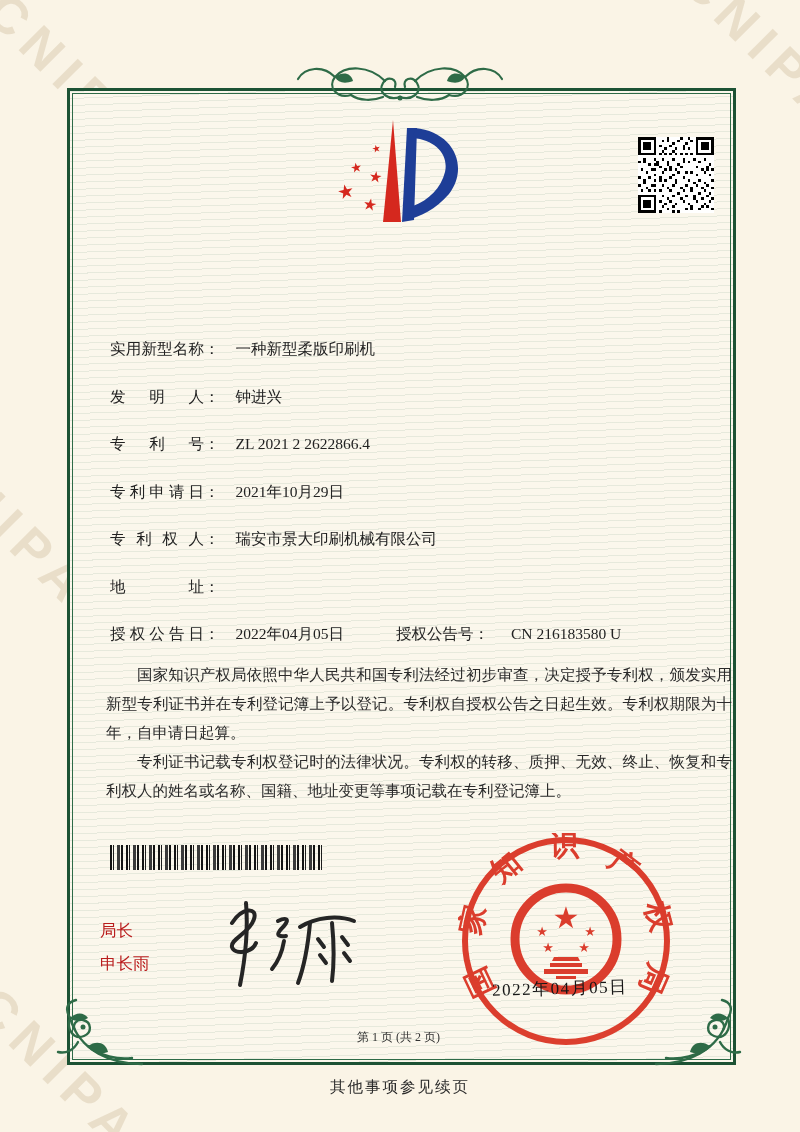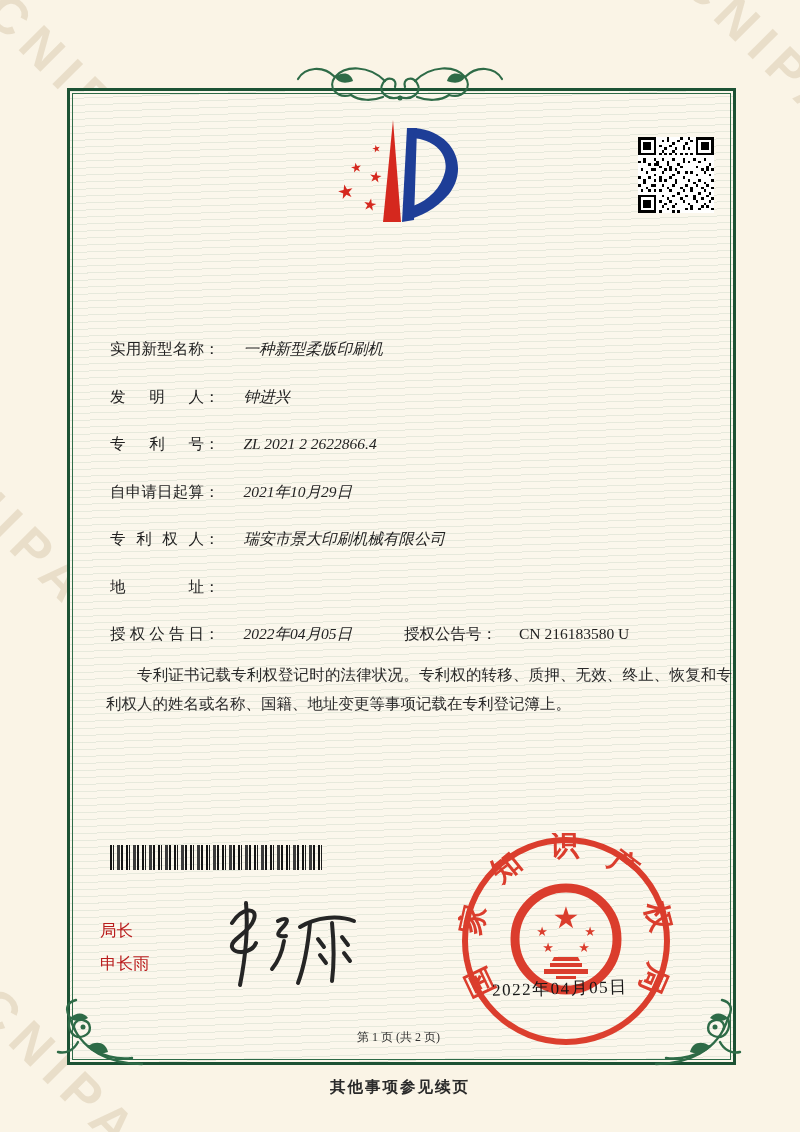--- a/index.html
+++ b/index.html
@@ -14,34 +14,34 @@
       background-image:repeating-linear-gradient(178deg,rgba(124,160,136,0.16) 0px,rgba(124,160,136,0.16) 1px,transparent 1px,transparent 7px);}
   .cert-frame-inner{position:absolute;left:2px;top:2px;right:2px;bottom:2px;border:1px solid #2e6b47;}
   .abs{position:absolute;}
   .cert-no{left:108px;top:131px;font-size:17.5px;color:#222;letter-spacing:1px;}
   .title{left:0;right:0;top:236px;text-align:center;font-size:37px;font-weight:bold;color:#111;
       letter-spacing:9px;}
   .fields{left:110px;top:336px;width:576px;font-size:15.5px;color:#222;}
   .frow{display:flex;line-height:26px;margin-bottom:21.5px;white-space:nowrap;}
   .flabel{display:inline-block;width:94px;text-align:justify;text-align-last:justify;}
   .fcolon{display:inline-block;}
-  .fvalue{display:inline-block;margin-left:24px;font-style:italic;}
+  .fvalue{display:inline-block;margin-left:16px;}
   .fvalue2{display:inline-block;margin-left:22px;}
   .flabel2{display:inline-block;margin-left:52px;}
   .paras{left:106px;top:660px;width:626px;font-size:15.5px;line-height:29px;color:#2a2a2a;text-align:justify;}
   .paras p{margin:0;text-indent:2em;}
   .barcode{left:110px;top:845px;width:212px;height:25px;
       background:repeating-linear-gradient(90deg,#131313 0 2px,transparent 2px 3px,#1d1d1d 3px 4px,transparent 4px 7px,#3a3a3a 7px 10px,transparent 10px 11px,#131313 11px 13px,transparent 13px 16px);}
   .signer{left:100px;top:914px;font-family:"Liberation Sans","DejaVu Sans",sans-serif;
       font-size:16.5px;color:#b91c1c;line-height:33px;}
   .sig-svg{left:212px;top:893px;}
   .seal{left:458px;top:833px;width:216px;height:216px;}
   .seal-date{left:492px;top:977px;font-size:17px;color:#161616;letter-spacing:1.5px;transform:rotate(-1.5deg);z-index:5;}
   .page-info{left:67px;width:663px;top:1029px;text-align:center;font-size:12px;color:#333;}
-  .footer-note{left:0;right:0;top:1077px;text-align:center;font-size:15.5px;color:#2a2a2a;letter-spacing:2px;font-weight:bold;}
+  .footer-note{left:0;right:0;top:1077px;text-align:center;font-size:15.5px;color:#2a2a2a;letter-spacing:2px;}
   .qr{left:638px;top:137px;}
   .logo{left:333px;top:116px;}
   .flourish-top{left:293px;top:57px;}
   .flourish-bl{left:54px;top:998px;}
   .flourish-br{left:652px;top:998px;transform:scaleX(-1);}
 </style>
 </head>
 <body>
 
 <div class="page">
@@ -154,21 +154,21 @@
       <span class="flabel">发明人</span>
         <span class="fcolon">：</span>
       <span class="fvalue">钟进兴</span>
     </div>
     <div class="frow">
       <span class="flabel">专利号</span>
         <span class="fcolon">：</span>
       <span class="fvalue">ZL 2021 2 2622866.4</span>
     </div>
     <div class="frow">
-      <span class="flabel">自申请日起算</span>
+      <span class="flabel">专利申请日</span>
         <span class="fcolon">：</span>
       <span class="fvalue">2021年10月29日</span>
     </div>
     <div class="frow">
       <span class="flabel">专利权人</span>
         <span class="fcolon">：</span>
       <span class="fvalue">瑞安市景大印刷机械有限公司</span>
     </div>
     <div class="frow">
       <span class="flabel">地址</span>
@@ -178,20 +178,21 @@
       <span class="flabel">授权公告日</span>
         <span class="fcolon">：</span>
       <span class="fvalue">2022年04月05日</span>
       <span class="flabel2">授权公告号</span>
         <span class="fcolon">：</span>
       <span class="fvalue2">CN 216183580 U</span>
     </div>
   </div>
 
   <div class="abs paras">
+    <p>国家知识产权局依照中华人民共和国专利法经过初步审查，决定授予专利权，颁发实用新型专利证书并在专利登记簿上予以登记。专利权自授权公告之日起生效。专利权期限为十年，自申请日起算。</p>
     <p>专利证书记载专利权登记时的法律状况。专利权的转移、质押、无效、终止、恢复和专利权人的姓名或名称、国籍、地址变更等事项记载在专利登记簿上。</p>
   </div>
 
   <div class="abs barcode"></div>
 
   <div class="abs signer">
     <div>局长</div>
     <div>申长雨</div>
   </div>
 

